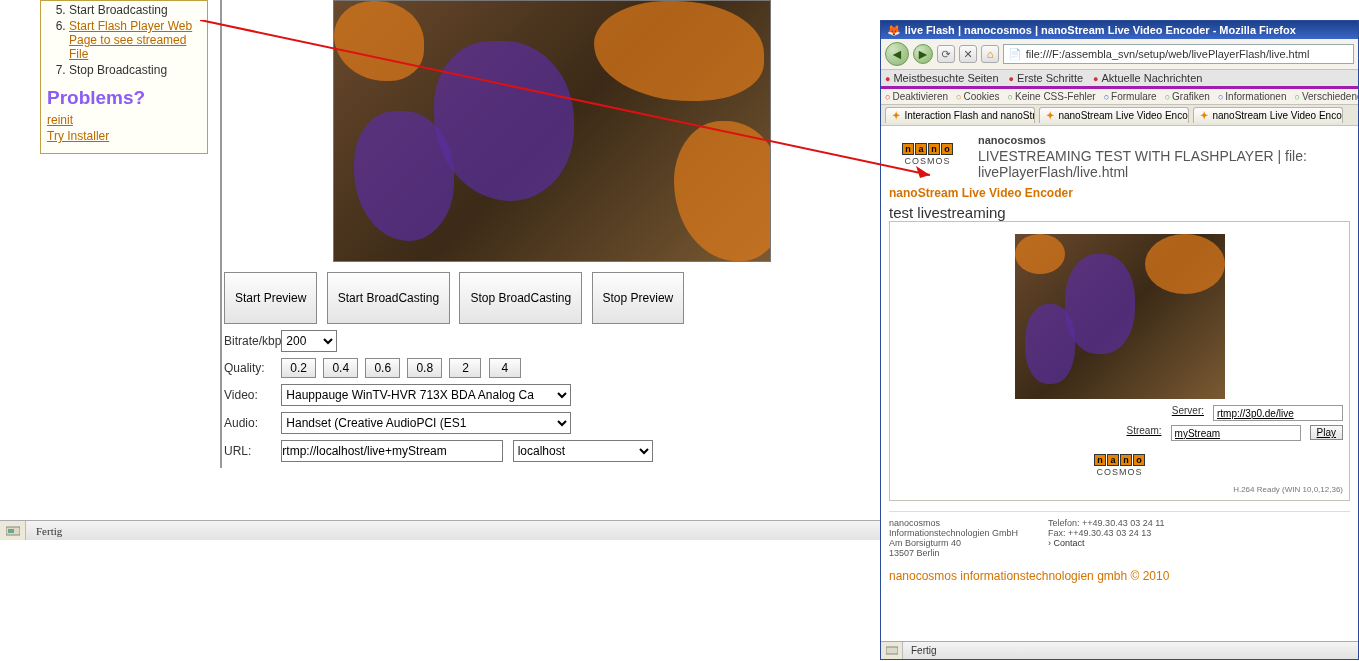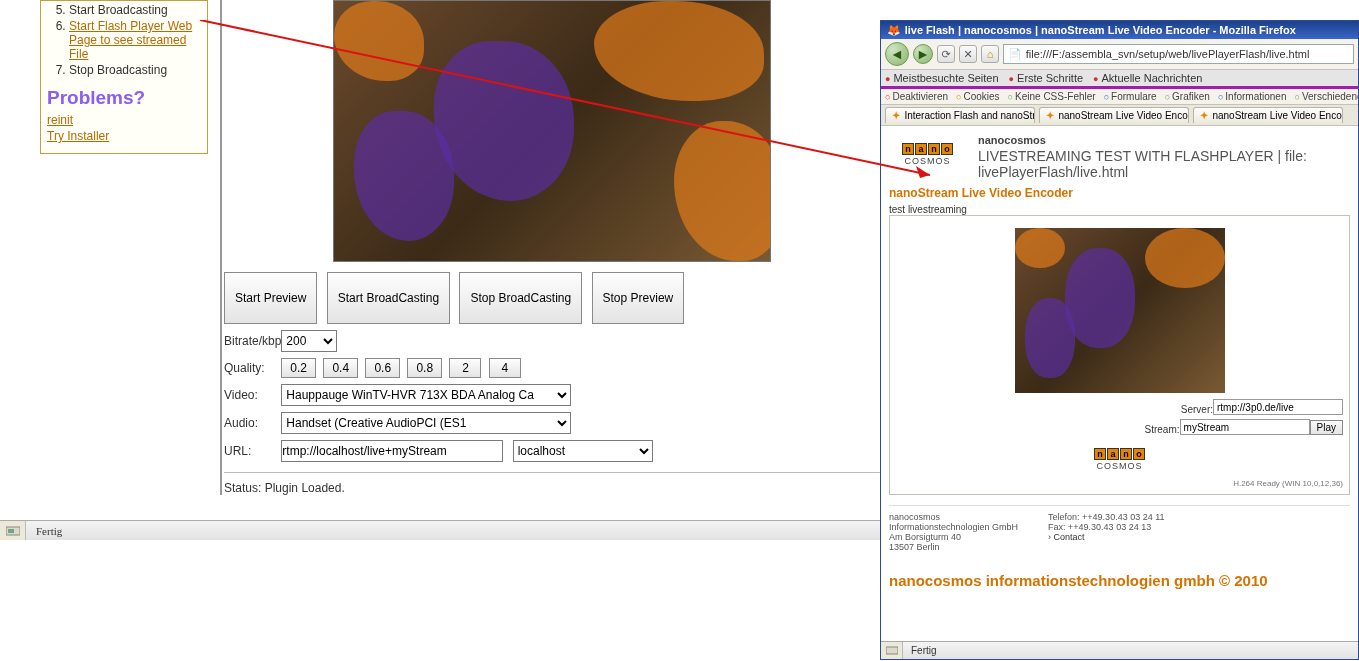--- a/index.html
+++ b/index.html
@@ -213,30 +213,30 @@
   .nc-player {
     border:1px solid #c5c2b8;padding:6px;
   }
   .nc-vid {
     width:210px;height:165px;margin:6px auto 6px auto;
     background:linear-gradient(135deg,#6b4a2d,#3b2a17,#7a5a33);
     position:relative;overflow:hidden;
   }
   .nc-vid .shape { position:absolute;background:#5a2da0;opacity:0.7;border-radius:45%; }
   .nc-vid .shape2 { position:absolute;background:#e07b1a;opacity:0.7;border-radius:50%; }
-  .nc-frow { display:flex;align-items:flex-end;gap:0;margin-top:4px;font-size:10px;justify-content:flex-end; }
+  .nc-frow { display:flex;align-items:flex-start;gap:9px;margin-top:4px;font-size:10px;justify-content:flex-end;text-decoration:underline; }
   .nc-frow label { width:46px;text-align:right;color:#333; }
   .nc-frow input { width:130px;height:16px;border:1px solid #999;font-size:10px;padding:0 3px;}
   .nc-frow button { font-size:10px;padding:1px 6px;border:1px solid #888;background:linear-gradient(#fafafa,#e4e4e4);cursor:pointer;}
   .nc-logo2 { text-align:right;margin-top:4px; }
   .nc-logo2 .blocks { justify-content:flex-end; }
   .nc-logo2 .ver { font-size:8px;color:#777; }
   .nc-foot { display:flex;gap:30px;font-size:9px;color:#555;margin-top:10px;border-top:1px solid #ddd;padding-top:6px;}
   .nc-foot a { color:#333;text-decoration:none; }
-  .nc-copy { color:#d47300;font-size:15px;margin-top:20px;font-weight:bold; }
+  .nc-copy { color:#d47300;font-size:12px;margin-top:11px; }
 
   .ff-status {
     height:18px;background:linear-gradient(#f4f4f4,#e2e2e2);
     border-top:1px solid #aaa;font-size:10px;display:flex;align-items:center;
   }
   .ff-status .icon {
     width:22px;height:100%;border-right:1px solid #bbb;
     background:#ece9d8;display:flex;align-items:center;justify-content:center;
   }
   .ff-status .text { padding-left:8px;color:#333; }
@@ -312,21 +312,20 @@
   </div>
 
   <div class="fieldrow short">
     <label>URL:</label>
     <input type="text" style="width: 222px;" value="rtmp://localhost/live+myStream">
     <select style="width:140px;margin-left:6px;">
       <option>localhost</option>
     </select>
   </div>
 
-  <div class="statusline">Status: Plugin Loaded.</div>
 </div>
 
 <div class="statusbar">
   <div class="icon">
     <svg width="14" height="12" viewBox="0 0 14 12">
         <rect x="0" y="2" width="14" height="8" fill="#dcd9c8" stroke="#888"></rect>
         <rect x="2" y="4" width="6" height="4" fill="#6a8"></rect>
       </svg>
   </div>
   <div class="text">Fertig</div>
@@ -396,21 +395,21 @@
       </div>
       <div>
         <div class="nc-title">nanocosmos</div>
         <div class="nc-sub">LIVESTREAMING TEST WITH FLASHPLAYER  |  file: livePlayerFlash/live.html</div>
       </div>
     </div>
 
     <div class="nc-body">
       <div class="nc-main">
         <h4>nanoStream Live Video Encoder</h4>
-        <div style="font-size:10px;color:#333;">test livestreaming</div>
+        <div style="font-size:15px;color:#333;">test livestreaming</div>
         <div class="nc-player">
           <div class="nc-vid">
             <div class="shape" style="left:50px;top:20px;width:70px;height:100px;"></div>
             <div class="shape2" style="left:130px;top:0;width:80px;height:60px;"></div>
             <div class="shape2" style="left:0;top:0;width:50px;height:40px;"></div>
             <div class="shape" style="left:10px;top:70px;width:50px;height:80px;"></div>
           </div>
           <div class="nc-frow">
             <label>Server:</label>
             <input type="text" value="rtmp://3p0.de/live" style="">

